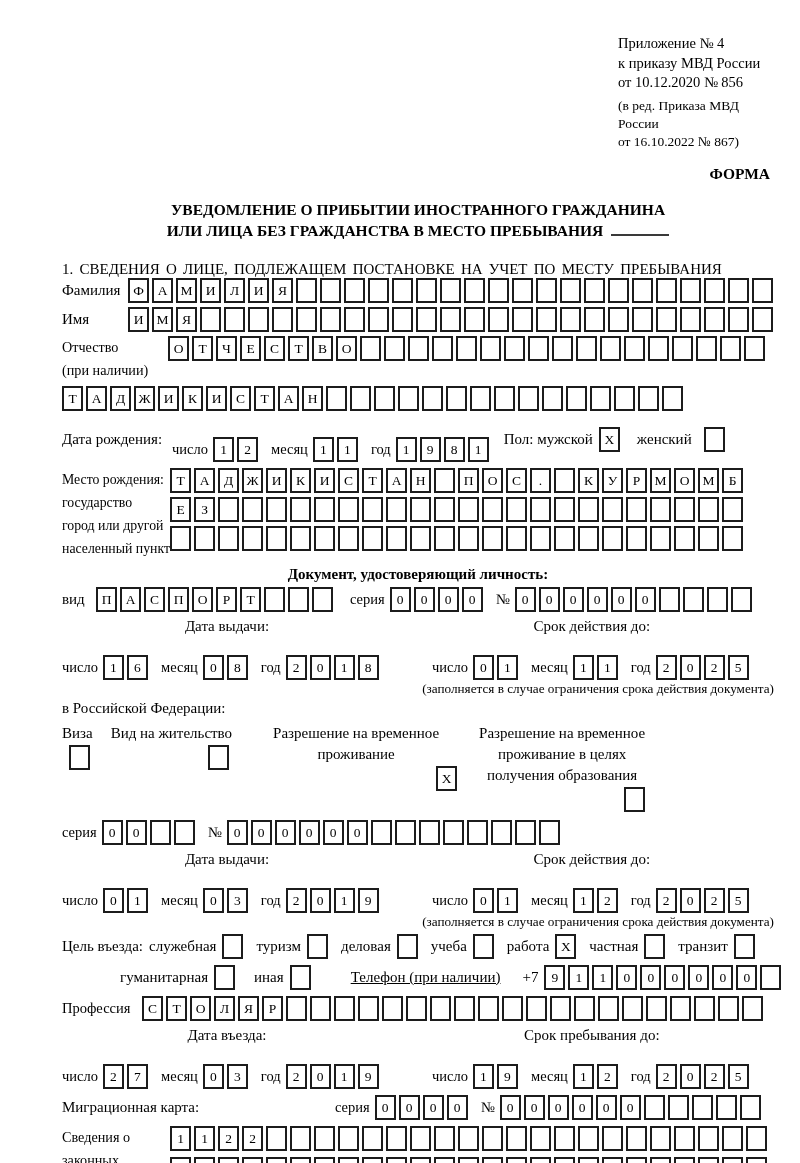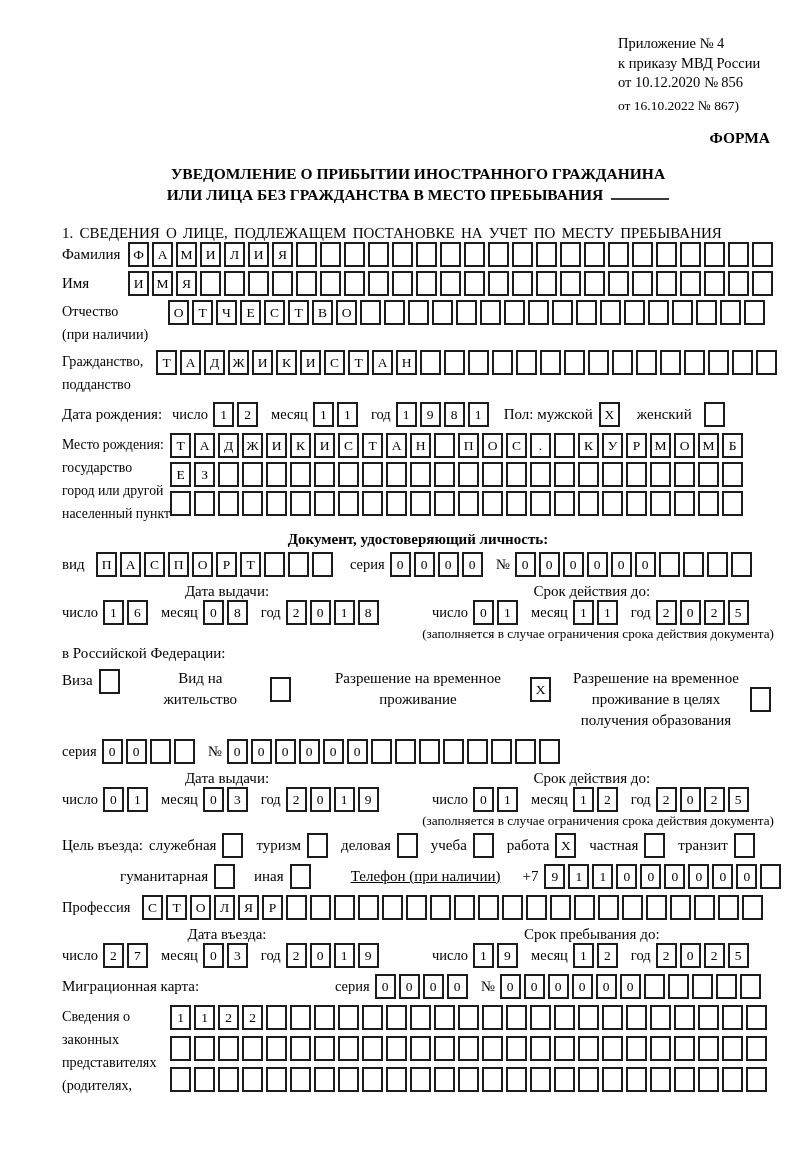--- a/index.html
+++ b/index.html
@@ -20,48 +20,49 @@
   
   .cells{display:inline-block;white-space:nowrap;vertical-align:middle;}
   .cell{display:inline-block;box-sizing:border-box;width:21px;height:25px;border:2px solid #1c1c1c;
         margin-right:3px;vertical-align:middle;text-align:center;font-size:13.5px;line-height:21px;}
 
   .frow{display:flex;align-items:center;margin-top:4px;}
   .frow2{display:flex;align-items:flex-start;margin-top:4px;}
   .flabel{font-size:15px;flex:0 0 auto;}
   .lblcol{font-size:14.2px;line-height:23px;white-space:nowrap;}
 
-  .dg{display:flex;align-items:center;white-space:nowrap;}
+  .dg{display:flex;align-items:center;white-space:nowrap;margin-top:20px;}
   .dlbl{font-size:14.5px;margin:0 5px 0 10px;}
   .dlbl.first{margin-left:0;}
   .dhead{font-size:15px;text-align:center;}
   .note-right{font-size:13.2px;text-align:right;margin-top:1px;}
 
   .center-bold{text-align:center;font-weight:bold;font-size:15px;margin-top:6px;}
   .plain{font-size:15px;line-height:22px;}
 
   .opt{display:inline-flex;align-items:center;white-space:nowrap;}
   .olbl{font-size:15px;margin-right:6px;}
-  .ropt{display:flex;align-items:center;}
+  .ropt{display:flex;align-items:flex-end;flex-direction:column;}
   .rlbl{font-size:15px;line-height:21px;text-align:center;}
   .box-top{margin-top:1px;}
 
   .reps{display:flex;align-items:flex-start;margin-top:6px;}
   .reps-rows > div{margin-bottom:6px;}
 </style>
 </head>
 <body>
 
 <div class="page">
 
   <div class="refblock">
     <div>Приложение № 4</div>
     <div>к приказу МВД России</div>
     <div>от 10.12.2020 № 856</div>
     <div class="amend">
+      <div>(в ред. Приказа МВД России</div>
       <div>от 16.10.2022 № 867)</div>
     </div>
   </div>
 
   <div class="forma">ФОРМА</div>
 
   <div class="title">
     <div>УВЕДОМЛЕНИЕ О ПРИБЫТИИ ИНОСТРАННОГО ГРАЖДАНИНА</div>
     <div>
       <span>ИЛИ ЛИЦА БЕЗ ГРАЖДАНСТВА В МЕСТО ПРЕБЫВАНИЯ</span><span class="title-underline"></span>
@@ -82,24 +83,20 @@
 
   <div class="frow2">
     <span class="lblcol" style="flex:0 0 106px;">
       <div>Отчество</div>
       <div>(при наличии)</div>
     </span>
     <span class="cells"><span class="cell">О</span><span class="cell">Т</span><span class="cell">Ч</span><span class="cell">Е</span><span class="cell">С</span><span class="cell">Т</span><span class="cell">В</span><span class="cell">О</span><span class="cell"></span><span class="cell"></span><span class="cell"></span><span class="cell"></span><span class="cell"></span><span class="cell"></span><span class="cell"></span><span class="cell"></span><span class="cell"></span><span class="cell"></span><span class="cell"></span><span class="cell"></span><span class="cell"></span><span class="cell"></span><span class="cell"></span><span class="cell"></span><span class="cell"></span></span>
   </div>
 
   <div class="frow2">
-    <span class="lblcol" style="flex:0 0 94px;">
-      <div>Гражданство,</div>
-      <div>подданство</div>
-    </span>
     <span class="cells"><span class="cell">Т</span><span class="cell">А</span><span class="cell">Д</span><span class="cell">Ж</span><span class="cell">И</span><span class="cell">К</span><span class="cell">И</span><span class="cell">С</span><span class="cell">Т</span><span class="cell">А</span><span class="cell">Н</span><span class="cell"></span><span class="cell"></span><span class="cell"></span><span class="cell"></span><span class="cell"></span><span class="cell"></span><span class="cell"></span><span class="cell"></span><span class="cell"></span><span class="cell"></span><span class="cell"></span><span class="cell"></span><span class="cell"></span><span class="cell"></span><span class="cell"></span></span>
   </div>
 
   <div class="frow" style="margin-top:6px;">
     <span class="flabel">Дата рождения:</span>
     <span class="dg" style="margin-left:10px;">
       <span class="dlbl first">число</span>
       <span class="cells"><span class="cell">1</span><span class="cell">2</span></span>
       <span class="dlbl">месяц</span>
       <span class="cells"><span class="cell">1</span><span class="cell">1</span></span>

